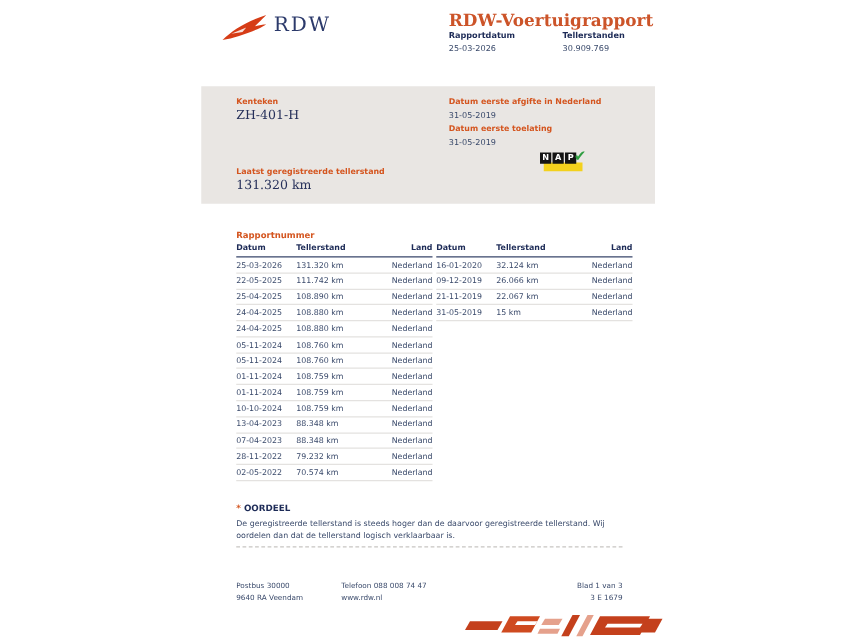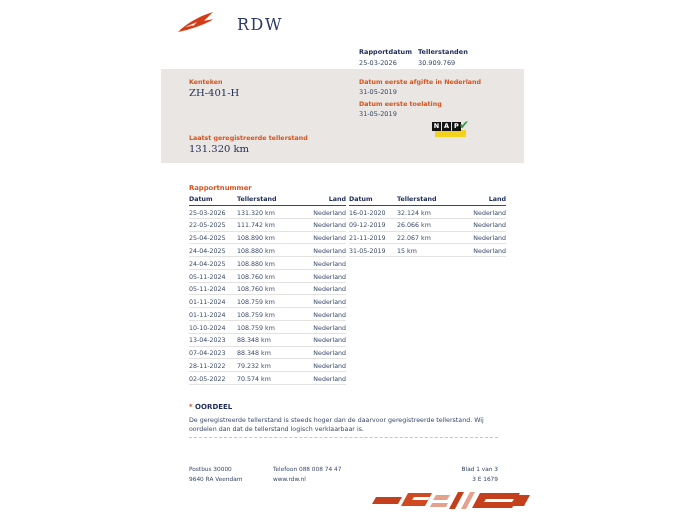--- a/index.html
+++ b/index.html
@@ -2,25 +2,25 @@
 <html><head>
 <meta charset="utf-8">
 <style>
   * { margin:0; padding:0; box-sizing:border-box; }
   html,body { width:685px; height:514px; background:#ffffff; overflow:hidden;
               font-family:"DejaVu Sans", sans-serif; }
   #stage { position:relative; width:685px; height:514px; background:#fff; }
   .page { position:absolute; left:161px; top:0; width:363px; height:514px; background:#fff; }
 
   
-  .logo { position:absolute; left:16px; top:10px; display:flex; align-items:center; gap:22px; }
+  .logo { position:absolute; left:16px; top:10px; display:flex; align-items:flex-start; gap:4px; }
   .logo-text { font-family:"DejaVu Serif", serif; font-size:16px; color:#2c3a6b; letter-spacing:1.5px; }
   .title { position:absolute; left:198px; top:9px; font-family:"DejaVu Serif", serif;
            font-weight:bold; font-size:13.5px; color:#cc5429; }
-  .meta { position:absolute; left:198px; top:48px; display:flex; gap:6px; }
+  .meta { position:absolute; left:198px; top:24px; display:flex; gap:38px; }
   .meta-label { font-weight:bold; font-size:6.5px; color:#1d2b57; margin-bottom:3px; }
   .meta-value { font-size:6.5px; color:#3a4a6b; }
 
   
   .panel { position:absolute; left:0; top:69px; width:363px; height:94px; background:#e9e6e3;padding-left:44px; }
   .f-label { font-weight:bold; font-size:6.3px; color:#d4551f; }
   .f-value { font-family:"DejaVu Serif", serif; font-size:10px; color:#26305a; margin-top:2px; }
   .f-value-sm { font-size:6.5px; color:#3a4a6b; margin-top:3px; }
   .field { position:absolute; }
   .oordeel { position:absolute; left:198px; top:55px; font-weight:bold; font-size:10.5px;
@@ -64,20 +64,21 @@
 
     <div class="logo">
       <span>
         <svg width="38" height="24" viewBox="0 0 38 24">
           <path d="M1,22 C9,14 20,7 36,2 C31,7 29,9 27,11 C31,10 33,9.5 36,9.5 C27,15 12,20 1,22 Z" fill="#d63c16"></path>
           <path d="M8,17 L20,12 L17,15.5 Z" fill="#ffffff" opacity="0.85"></path>
         </svg>
       </span>
       <span class="logo-text">RDW</span>
     </div>
+    <div class="title">RDW-Voertuigrapport</div>
     <div class="meta">
       <div>
         <div class="meta-label">Rapportdatum</div>
         <div class="meta-value">25-03-2026</div>
       </div>
       <div>
         <div class="meta-label">Tellerstanden</div>
         <div class="meta-value">30.909.769</div>
       </div>
     </div>

